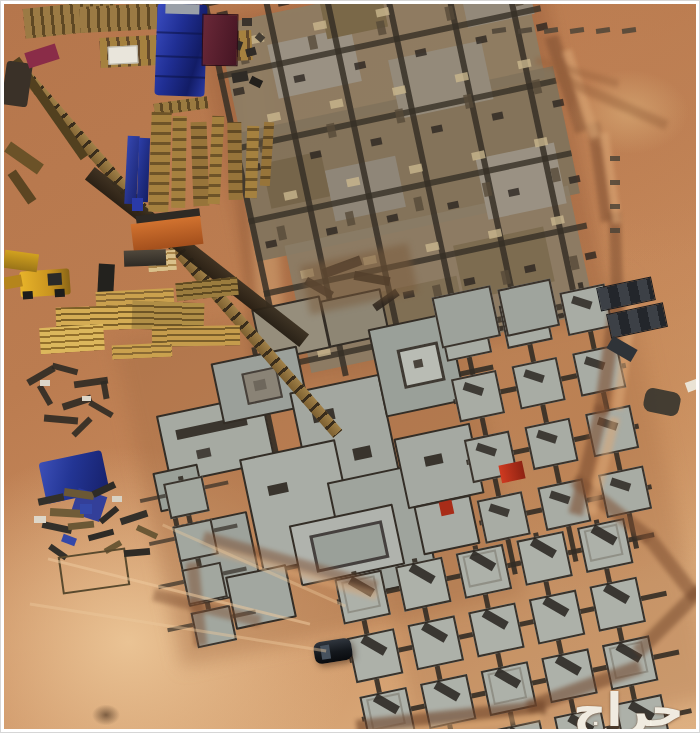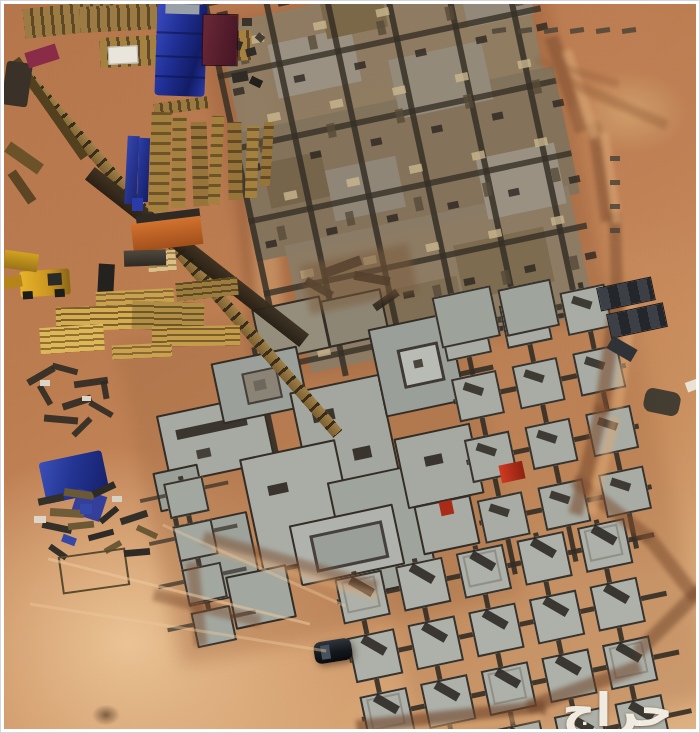--- a/index.html
+++ b/index.html
@@ -1,21 +1,21 @@
 <!DOCTYPE html>
 <html><head>
 <meta charset="utf-8">
 <style>
   html,body{margin:0;padding:0;background:#ffffff;}
   .stage{position:relative;width:700px;height:733px;background:#ffffff;box-shadow:inset 0 0 0 1px #d6d6d6;overflow:hidden;}
   .photo{position:absolute;left:4px;top:4px;width:692px;height:725px;overflow:hidden;background:#c08658;}
   #scene{position:absolute;left:0;top:0;width:100%;height:100%;}
   .sh{position:absolute;}
   .watermark{
-    position:absolute;right:23px;bottom:-4px;
+    position:absolute;right:12px;bottom:-4px;
     font-family:"DejaVu Sans",sans-serif;font-weight:bold;font-size:46px;line-height:1;
     color:rgba(248,244,234,0.95);
     text-shadow:0 1px 3px rgba(96,64,40,0.6),0 0 1px rgba(96,64,40,0.8);
     letter-spacing:2px;
   }
 </style>
 </head>
 <body>
 
 <div class="stage">

